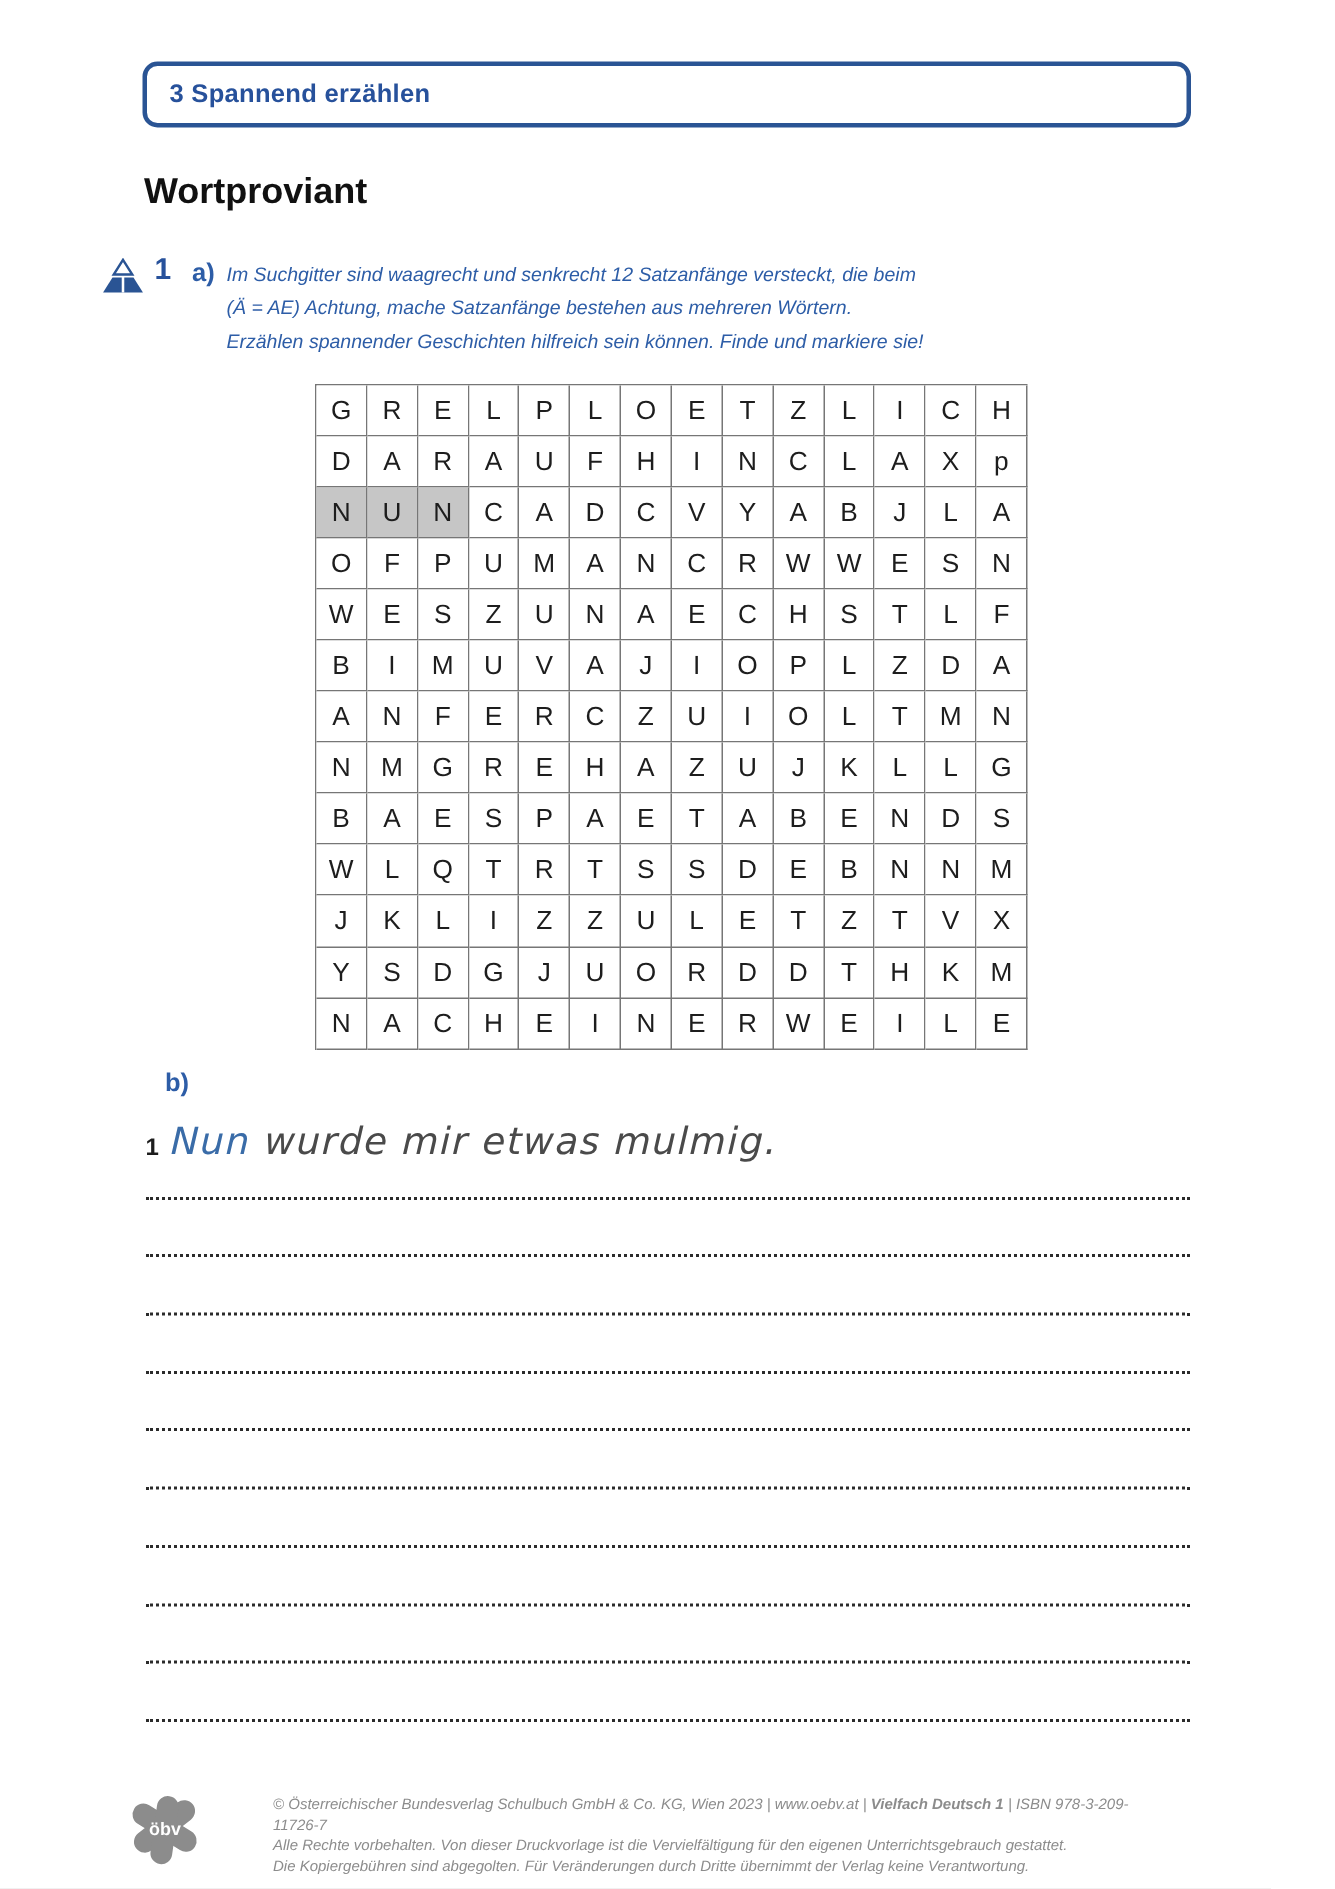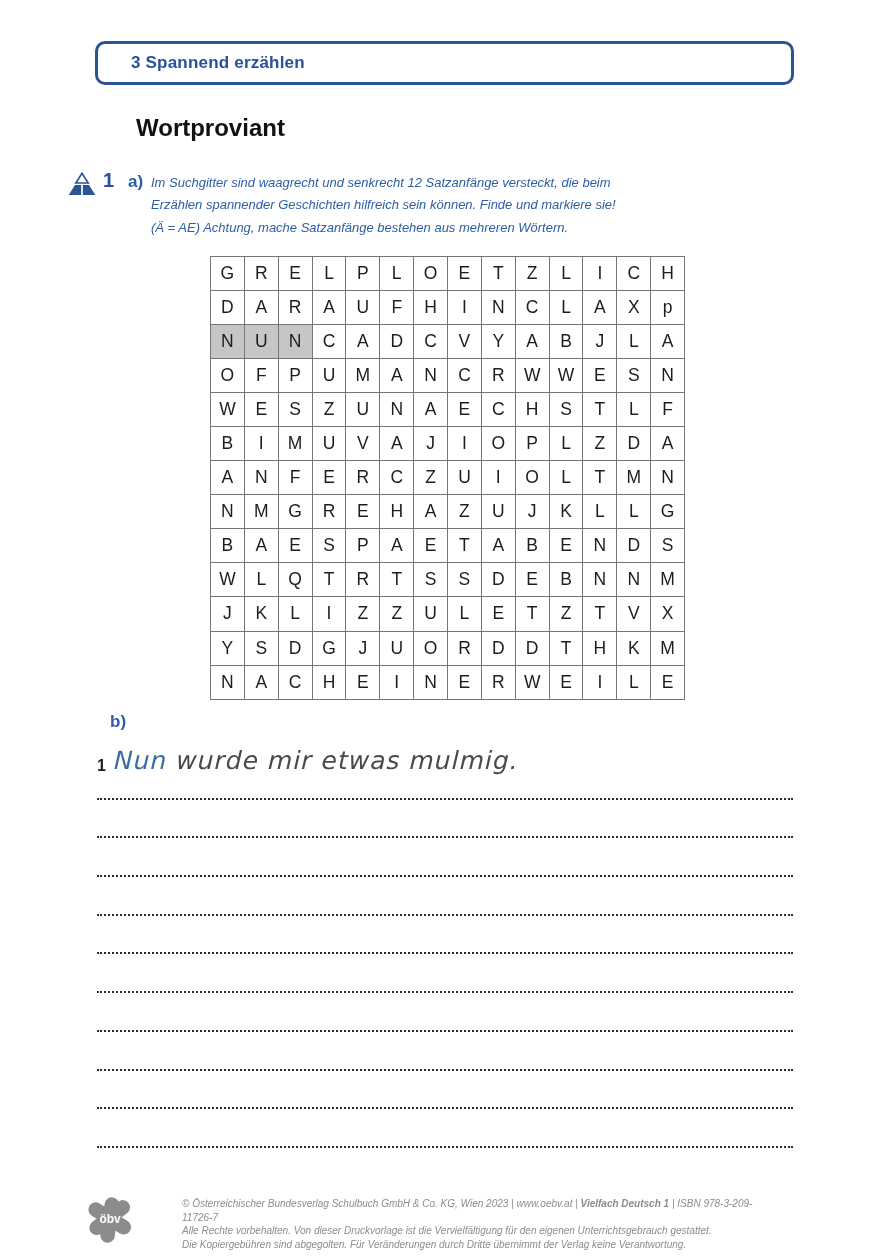--- a/index.html
+++ b/index.html
@@ -16,37 +16,36 @@
 
   
   .chapter-box {
     position: absolute;
     left: 95px; top: 41px;
     width: 699px; height: 44px;
     border: 3px solid #2a5494;
     border-radius: 10px;
     display: flex;
     align-items: center;
-    padding-left: 33px;
+    padding-left: 15px;
   }
   .chapter-box .chapter-label {
     color: #27519b;
     font-size: 17px;
     font-weight: bold;
     letter-spacing: 0.2px;
   }
 
   
   .page-title {
     position: absolute;
     left: 96px; top: 114px;
     font-size: 24px;
     font-weight: bold;
     color: #111;
-    margin-left: 40px;
   }
 
   
   .task-icon {
     position: absolute;
     left: 67px; top: 172px;
     width: 30px; height: 24px;
   }
   .task-number {
     position: absolute;
@@ -172,22 +171,22 @@
   <svg class="task-icon" viewBox="0 0 30 24">
     <polygon points="15,1.2 21.2,11 8.8,11" fill="#ffffff" stroke="#2a5494" stroke-width="1.6"></polygon>
     <polygon points="8,13 22,13 28.3,23 1.7,23" fill="#2a5494"></polygon>
     <line x1="15" y1="12.6" x2="15" y2="23" stroke="#ffffff" stroke-width="1.7"></line>
   </svg>
 
   <div class="task-number">1</div>
   <div class="part-a-label">a)</div>
   <div class="instruction-block">
     <div>Im Suchgitter sind waagrecht und senkrecht 12 Satzanfänge versteckt, die beim</div>
+    <div>(Ä = AE) Achtung, mache Satzanfänge bestehen aus mehreren Wörtern.</div>
     <div>Erzählen spannender Geschichten hilfreich sein können. Finde und markiere sie!</div>
-    <div>(Ä = AE) Achtung, mache Satzanfänge bestehen aus mehreren Wörtern.</div>
   </div>
 
   <div class="word-grid" id="word-grid">
       <div class="cell">G</div>
       <div class="cell">R</div>
       <div class="cell">E</div>
       <div class="cell">L</div>
       <div class="cell">P</div>
       <div class="cell">L</div>
       <div class="cell">O</div>

